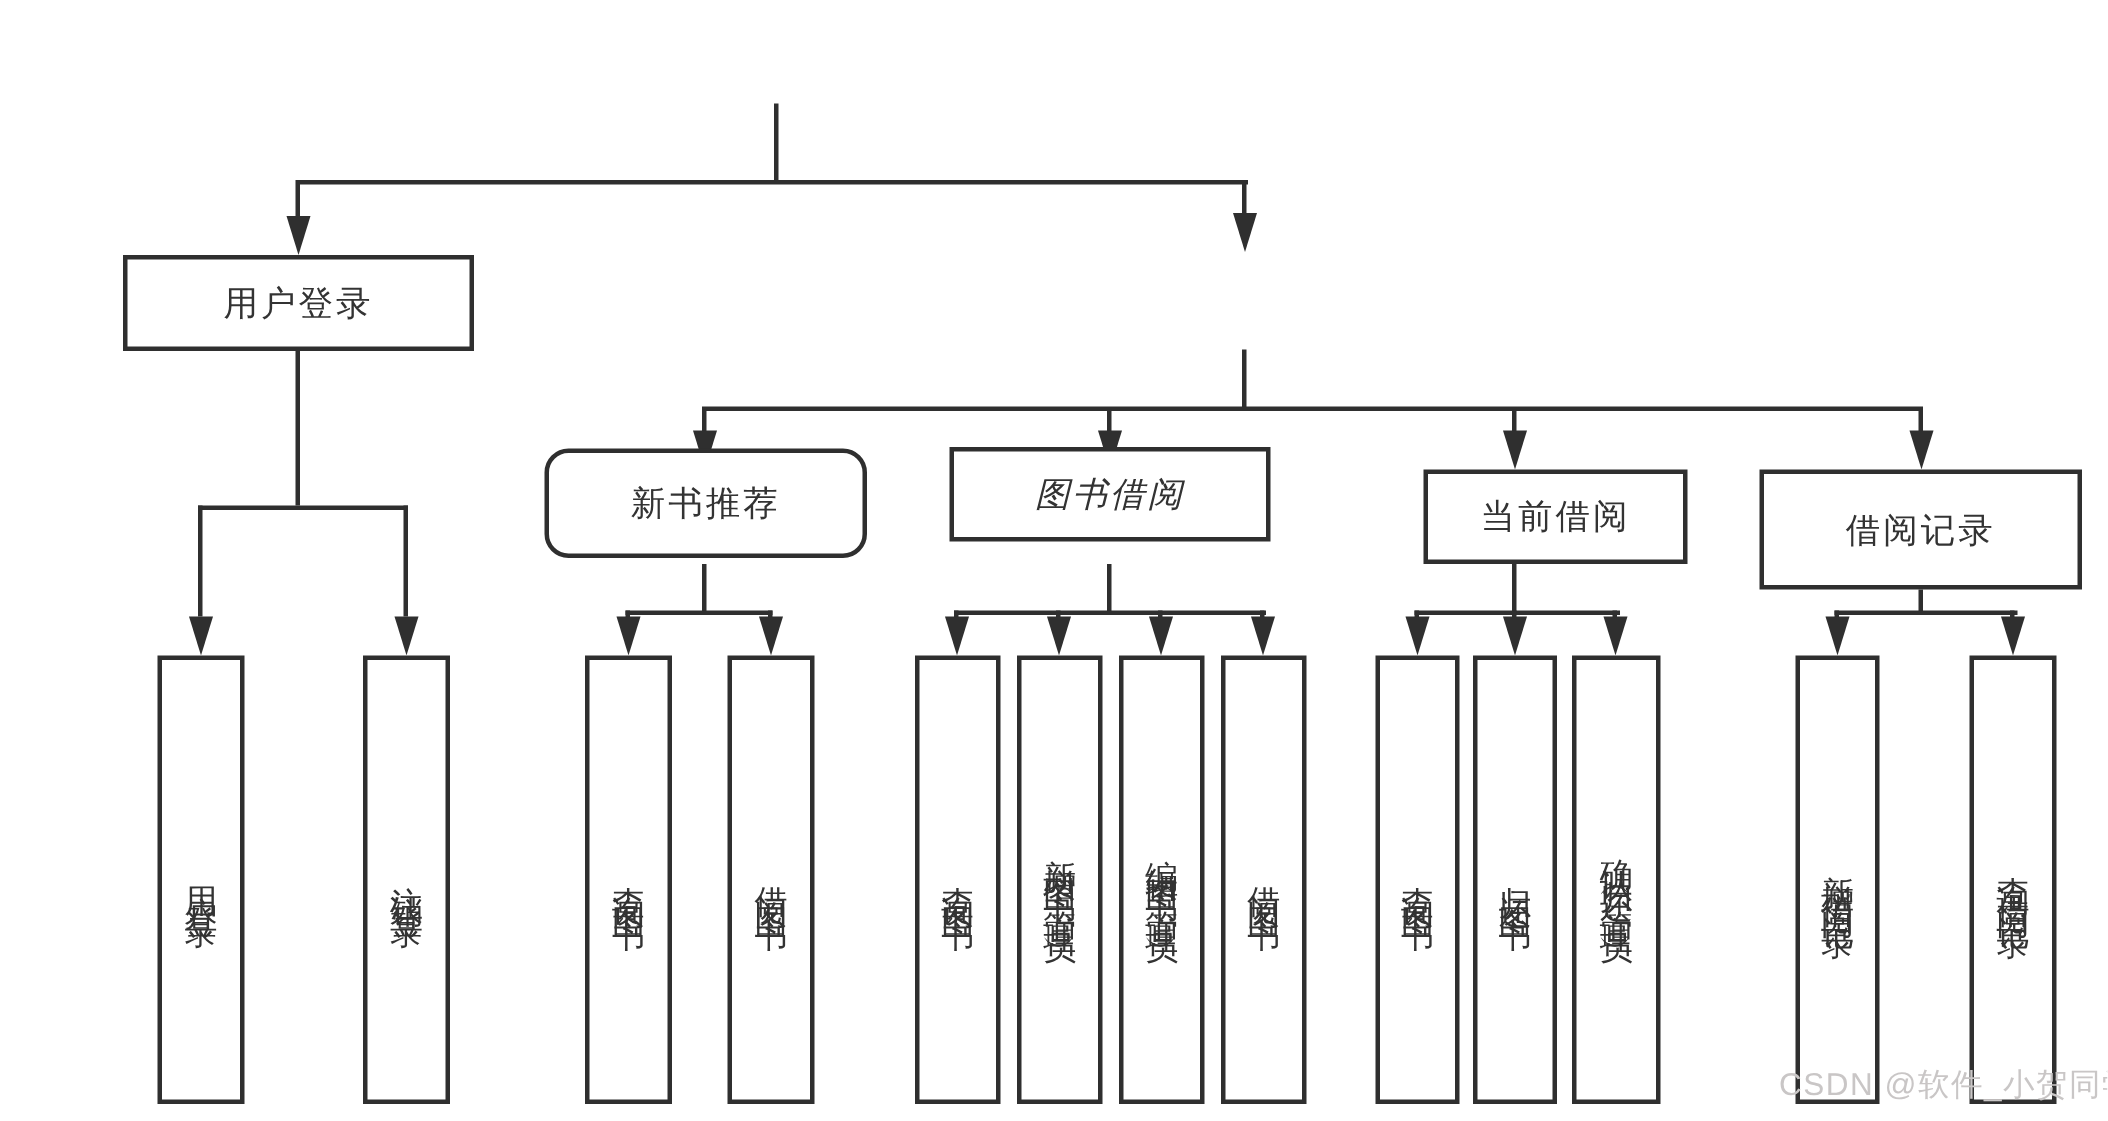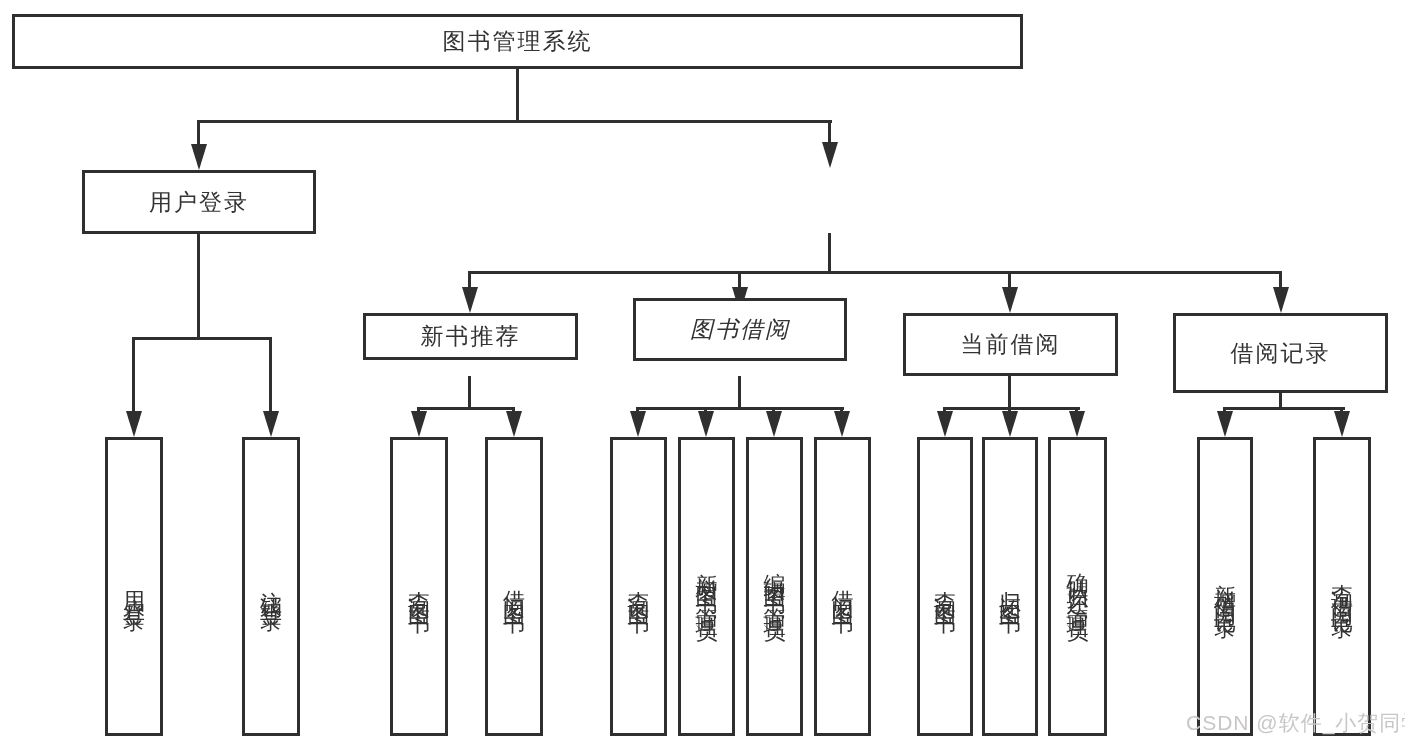--- a/index.html
+++ b/index.html
@@ -28,23 +28,23 @@
   }
   .watermark{
     position:absolute;left:1186px;top:709px;z-index:5;
     font-size:21px;color:#c9c6c6;letter-spacing:1px;white-space:nowrap;
   }
 
   
   #root{left:12px;top:14px;width:1011px;height:55px;}
   #user-login{left:82px;top:170px;width:234px;height:64px;}
   #book-mgmt{left:712px;top:168px;width:236px;height:65px;}
-  #new-books{left:363px;top:313px;width:215px;height:47px;}
+  #new-books{left:363px;top:299px;width:215px;height:73px;border-radius:16px;}
   #book-borrow{left:633px;top:298px;width:214px;height:63px;font-style:italic;}
-  #current-borrow{left:903px;top:313px;width:215px;height:63px;}
+  #current-borrow{left:949px;top:313px;width:176px;height:63px;}
   #borrow-records{left:1173px;top:313px;width:215px;height:80px;}
 
   #leaf-user-login{left:105px;width:58px;}
   #leaf-logout{left:242px;width:58px;}
   #leaf-nb-query{left:390px;width:58px;}
   #leaf-nb-borrow{left:485px;width:58px;}
   #leaf-bb-query{left:610px;width:57px;}
   #leaf-bb-add{left:678px;width:57px;}
   #leaf-bb-edit{left:746px;width:57px;}
   #leaf-bb-borrow{left:814px;width:57px;}
@@ -107,21 +107,20 @@
   #c-br-stem{left:1279px;top:376px;height:33px;}
   #c-br-h{left:1223px;top:407px;width:122px;}
   #c-br1{left:1223px;top:407px;height:9px;} #a-br1{left:1217px;top:411px;}
   #c-br2{left:1340px;top:407px;height:9px;} #a-br2{left:1334px;top:411px;}
 </style>
 </head>
 <body>
 
 <div class="stage">
 
-  <div class="box hbox" id="root">图书管理系统</div>
 
   <div class="vl" id="c-root-stem"></div>
   <div class="hl" id="c-root-h"></div>
   <div class="vl" id="c-ul-drop"></div>
   <div class="arrow" id="a-ul"></div>
   <div class="vl" id="c-bm-drop"></div>
   <div class="arrow" id="a-bm"></div>
 
   <div class="box hbox" id="user-login">用户登录</div>
 

